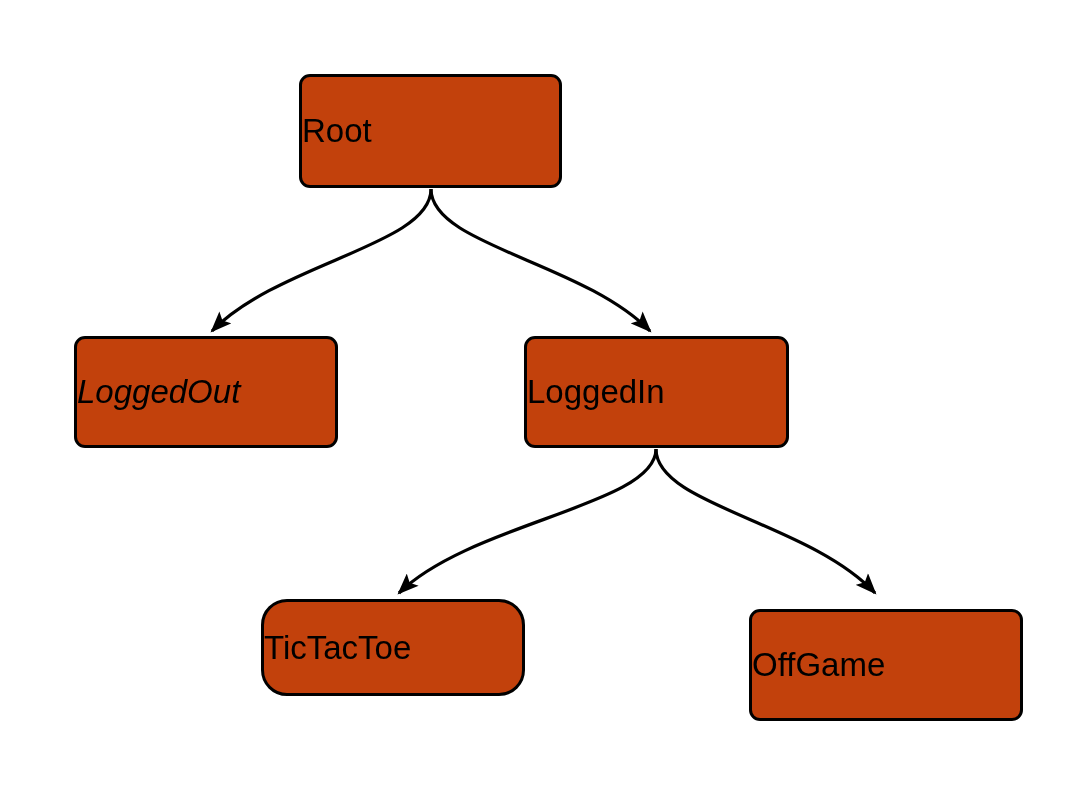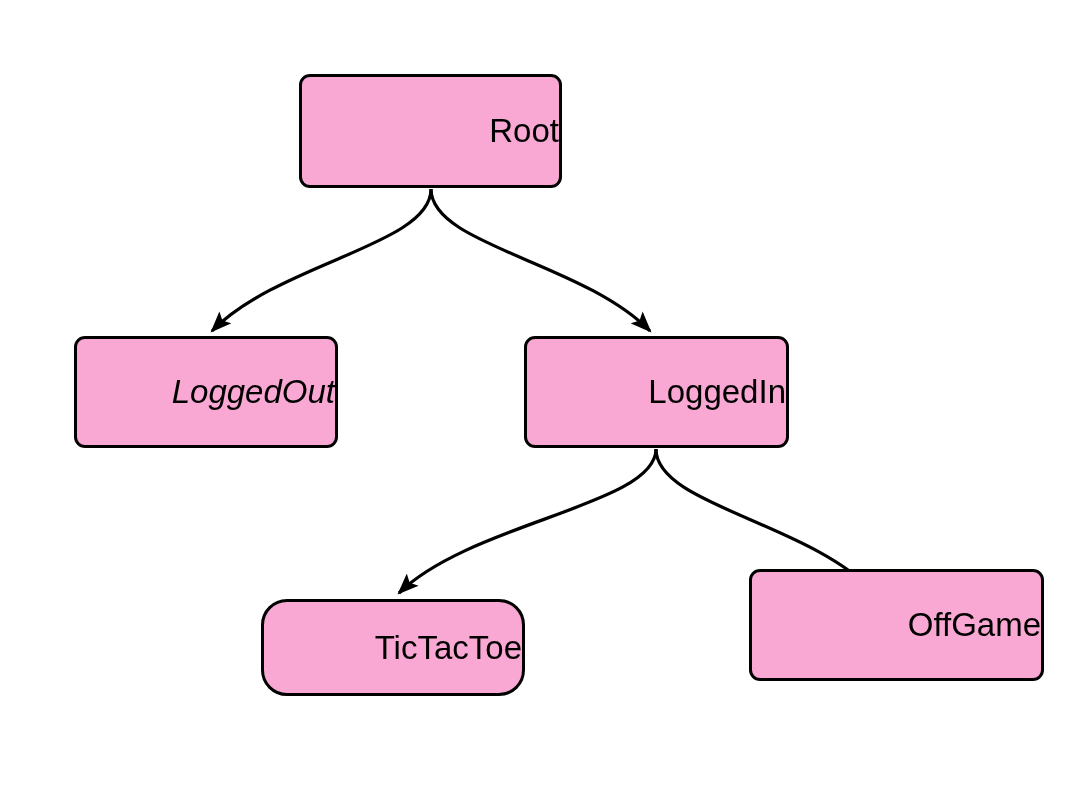--- a/index.html
+++ b/index.html
@@ -19,36 +19,36 @@
     position: absolute;
     left: 0;
     top: 0;
     width: 1088px;
     height: 788px;
     display: block;
   }
   .node {
     position: absolute;
     box-sizing: border-box;
-    background: #f9a8d4;
+    background: #c2410c;
     border: 3px solid #000000;
     border-radius: 11px;
     display: flex;
     align-items: center;
-    justify-content: flex-end;
+    justify-content: flex-start;
     font-size: 33px;
     color: #000000;
     letter-spacing: 0px;
     white-space: nowrap;
   }
   .node-root      { left: 299px; top: 74px;  width: 263px; height: 114px; }
   .node-loggedout { left: 74px;  top: 336px; width: 264px; height: 112px; font-style: italic; }
-  .node-loggedin  { left: 524px; top: 336px; width: 265px; height: 112px; padding-left: 20px; }
+  .node-loggedin  { left: 524px; top: 336px; width: 265px; height: 112px; }
   .node-tictactoe { left: 261px; top: 599px; width: 264px; height: 97px; border-radius: 26px; }
-  .node-offgame   { left: 749px; top: 569px; width: 295px; height: 112px; }
+  .node-offgame   { left: 749px; top: 609px; width: 274px; height: 112px; }
   .edge {
     fill: none;
     stroke: #000000;
     stroke-width: 3.2px;
   }
 </style>
 </head>
 <body>
 
 <div class="canvas">

